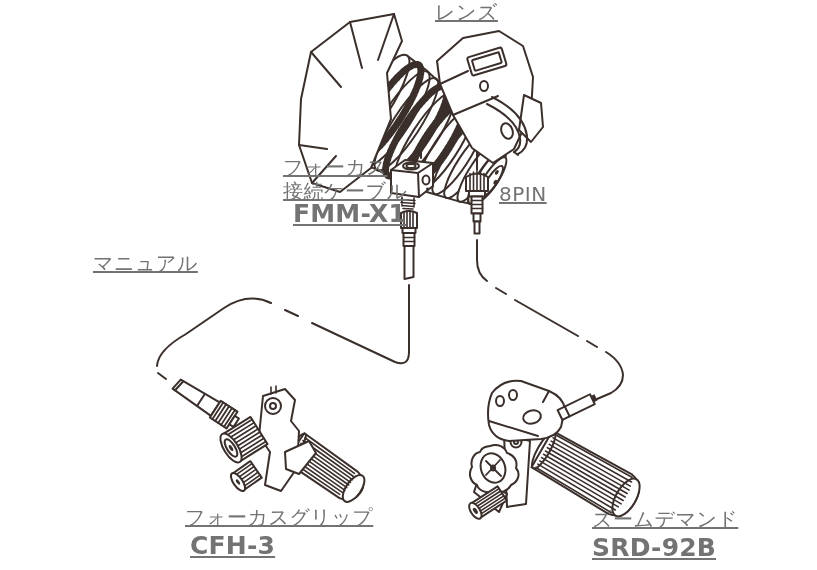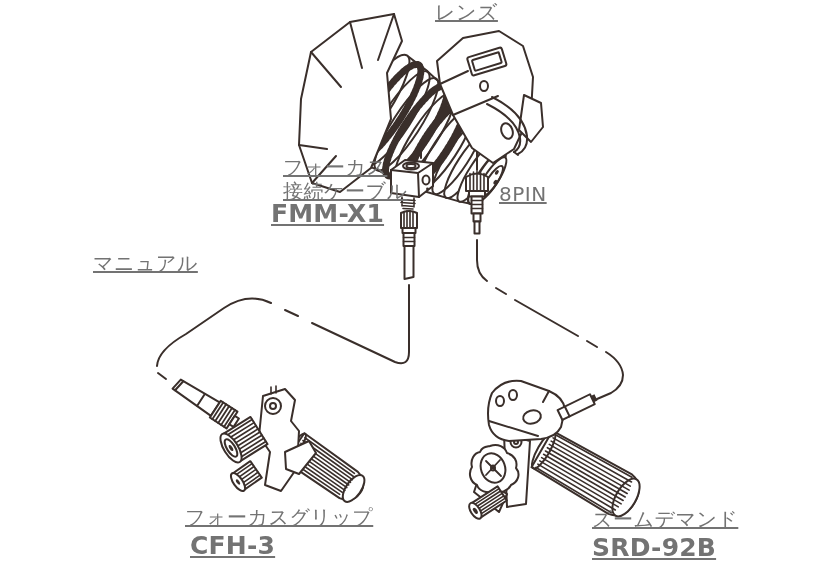--- a/index.html
+++ b/index.html
@@ -194,21 +194,21 @@
 
 </g>
 </svg>
 
 <div class="lbl jp" style="left:435px;top:1px;">レンズ</div>
 
 <div class="lbl jp jp-block" style="left:283px;top:136px;margin-top:20px;">
   <div>フォーカス</div>
   <div>接続ケーブル</div>
 </div>
-<div class="lbl model" style="left:271px;top:199px;text-align:right;">FMM-X1</div>
+<div class="lbl model" style="left:293px;top:199px;text-align:right;">FMM-X1</div>
 
 <div class="lbl jp" style="left:499px;top:183px;">8PIN</div>
 
 <div class="lbl jp" style="left:93px;top:252px;">マニュアル</div>
 
 <div class="lbl jp" style="left:185px;top:506px;">フォーカスグリップ</div>
 <div class="lbl model" style="left:190px;top:531px;">CFH-3</div>
 
 <div class="lbl jp" style="left:592px;top:508px;">ズームデマンド</div>
 <div class="lbl model" style="left:592px;top:533px;">SRD-92B</div>

